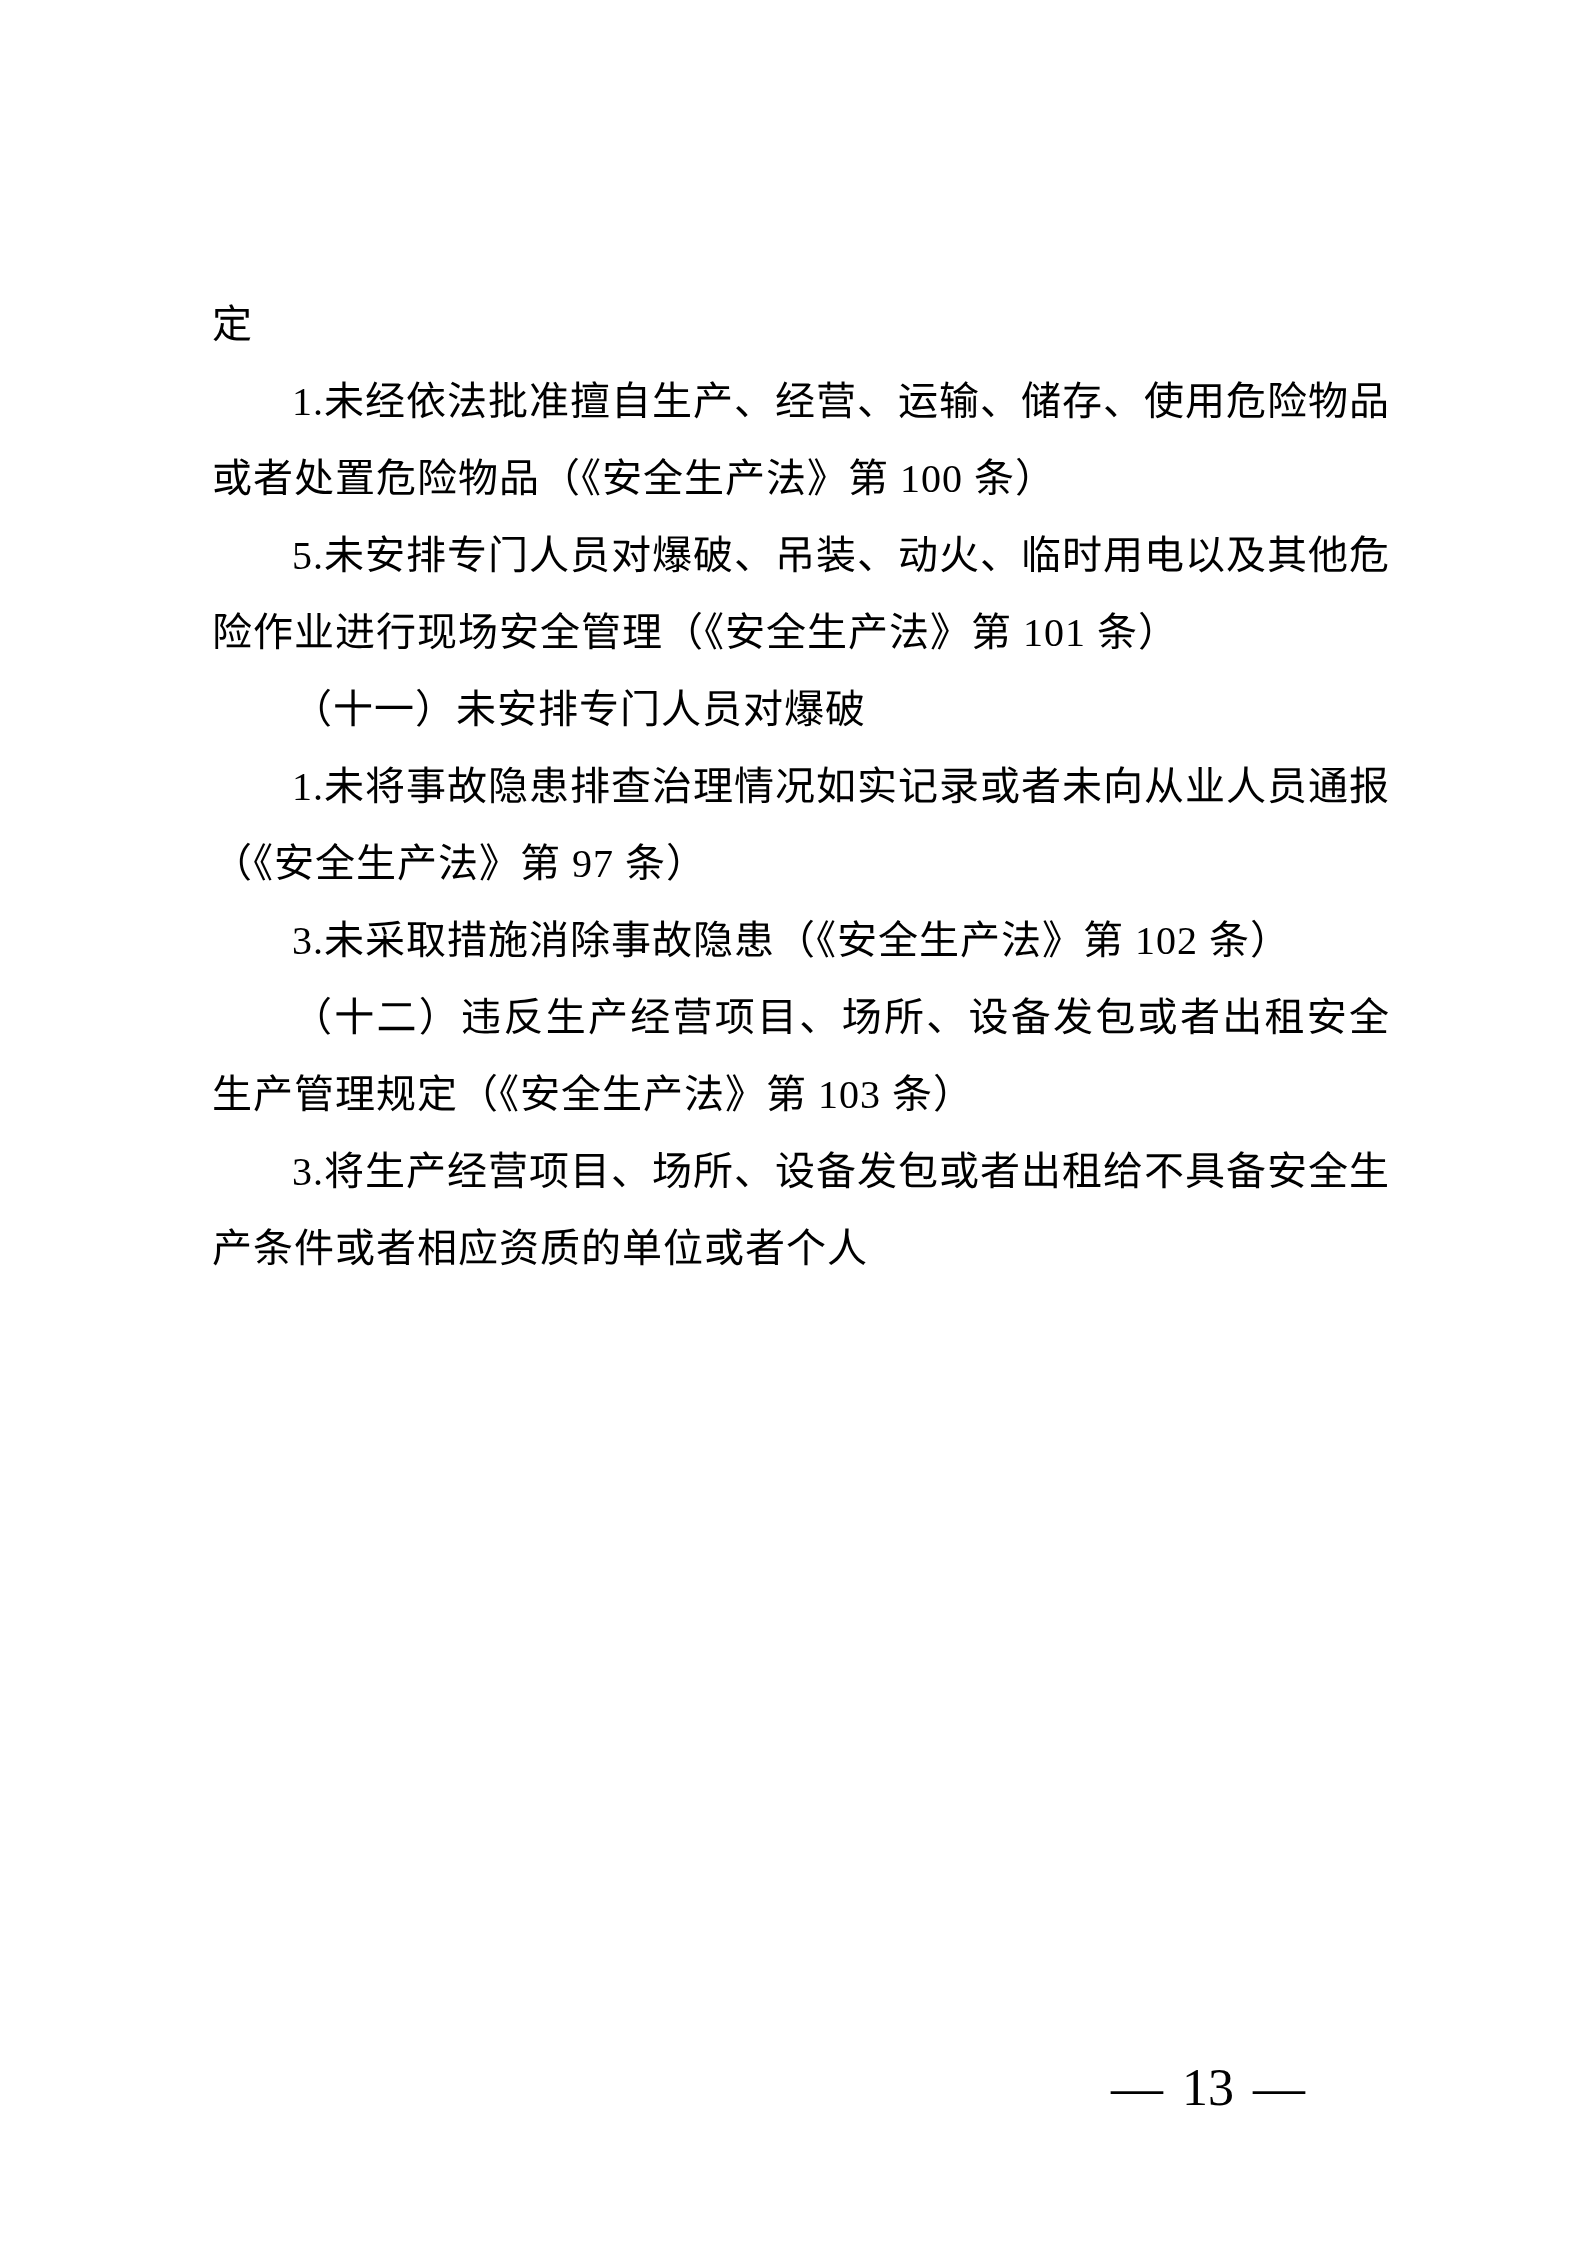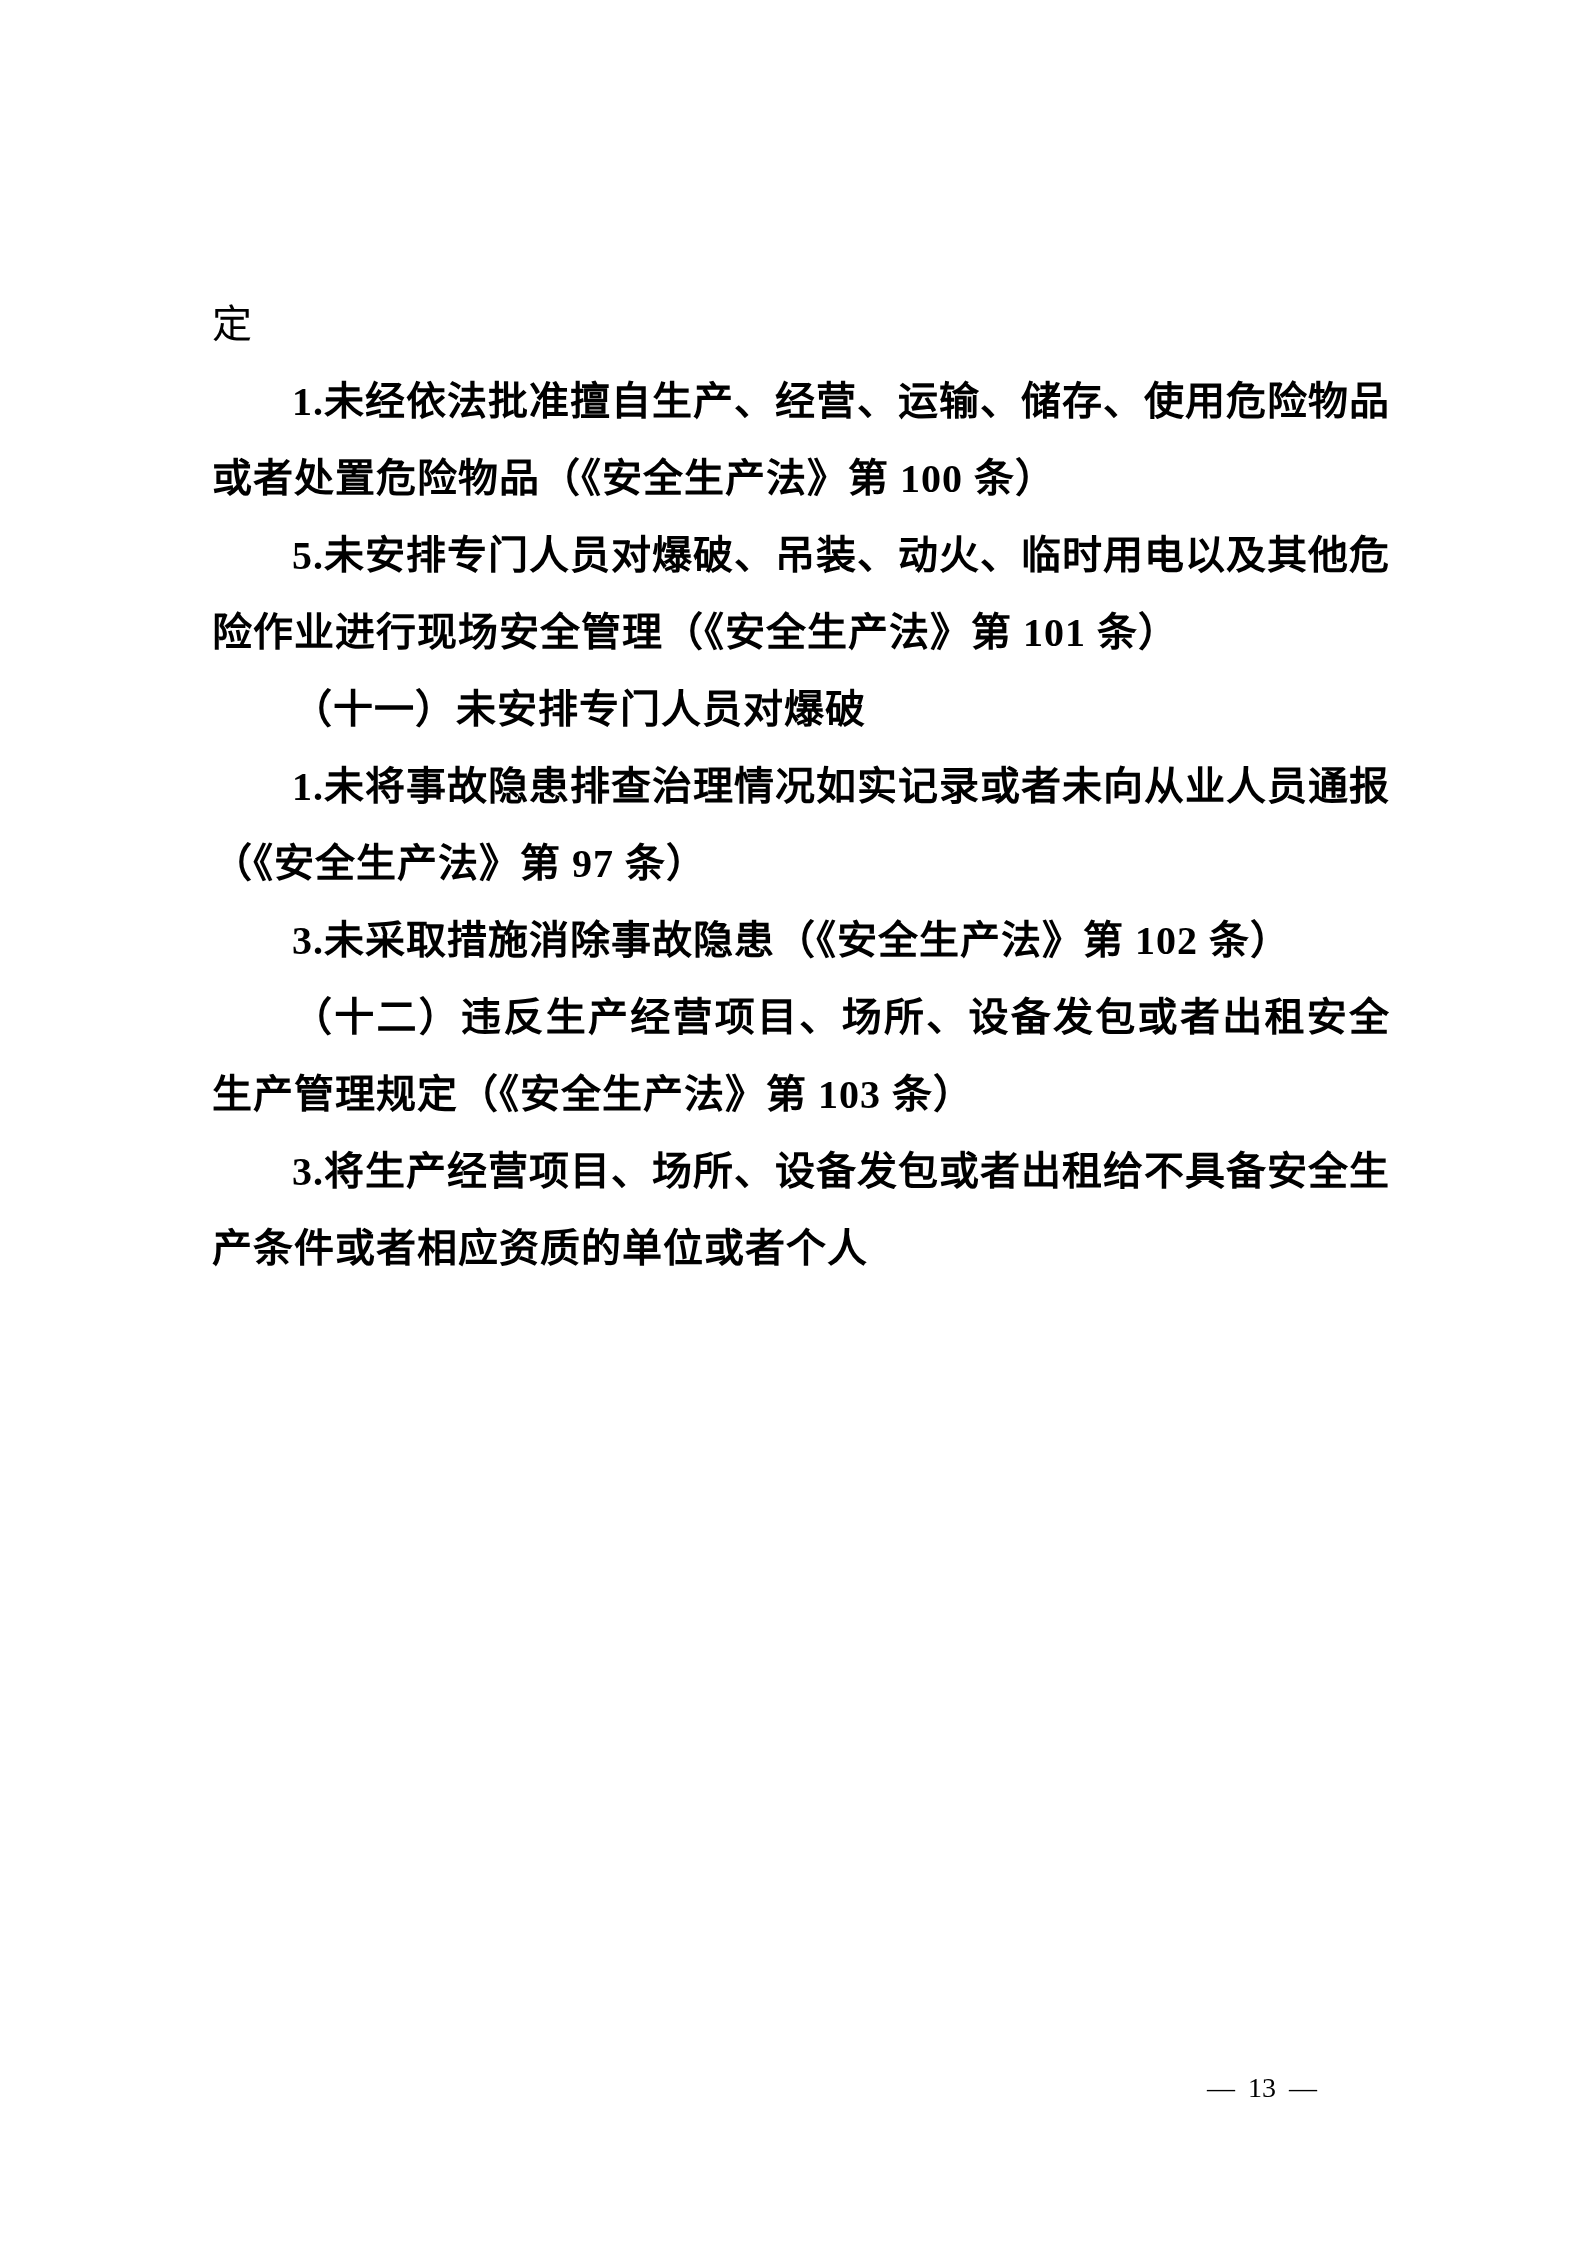--- a/index.html
+++ b/index.html
@@ -26,27 +26,26 @@
     line-height: 77px;
     text-align: justify;
     letter-spacing: 1px;
   }
   .doc-body p {
     margin: 0;
     padding: 0;
   }
   .doc-body p.indent {
     text-indent: 80px;
-    font-weight: bold;
   }
   .page-footer {
     position: absolute;
     top: 2022px;
-    right: 270px;
-    font-size: 28px;
+    right: 282px;
+    font-size: 52px;
     line-height: 44px;
     white-space: pre;
     word-spacing: 6px;
   }
 </style>
 </head>
 <body>
 
 <main class="page">
   <section class="doc-body">

